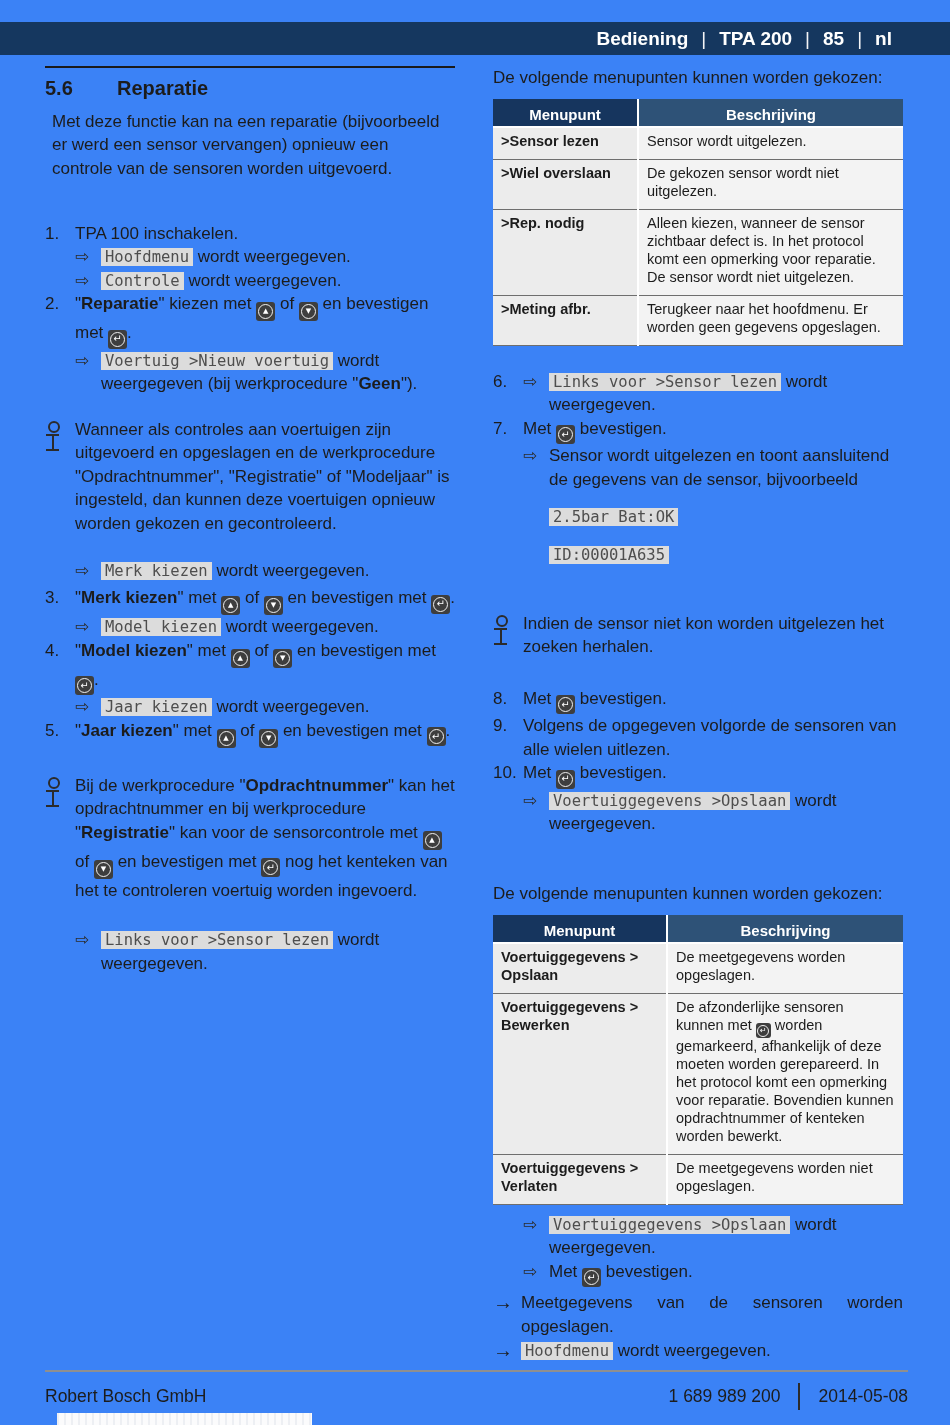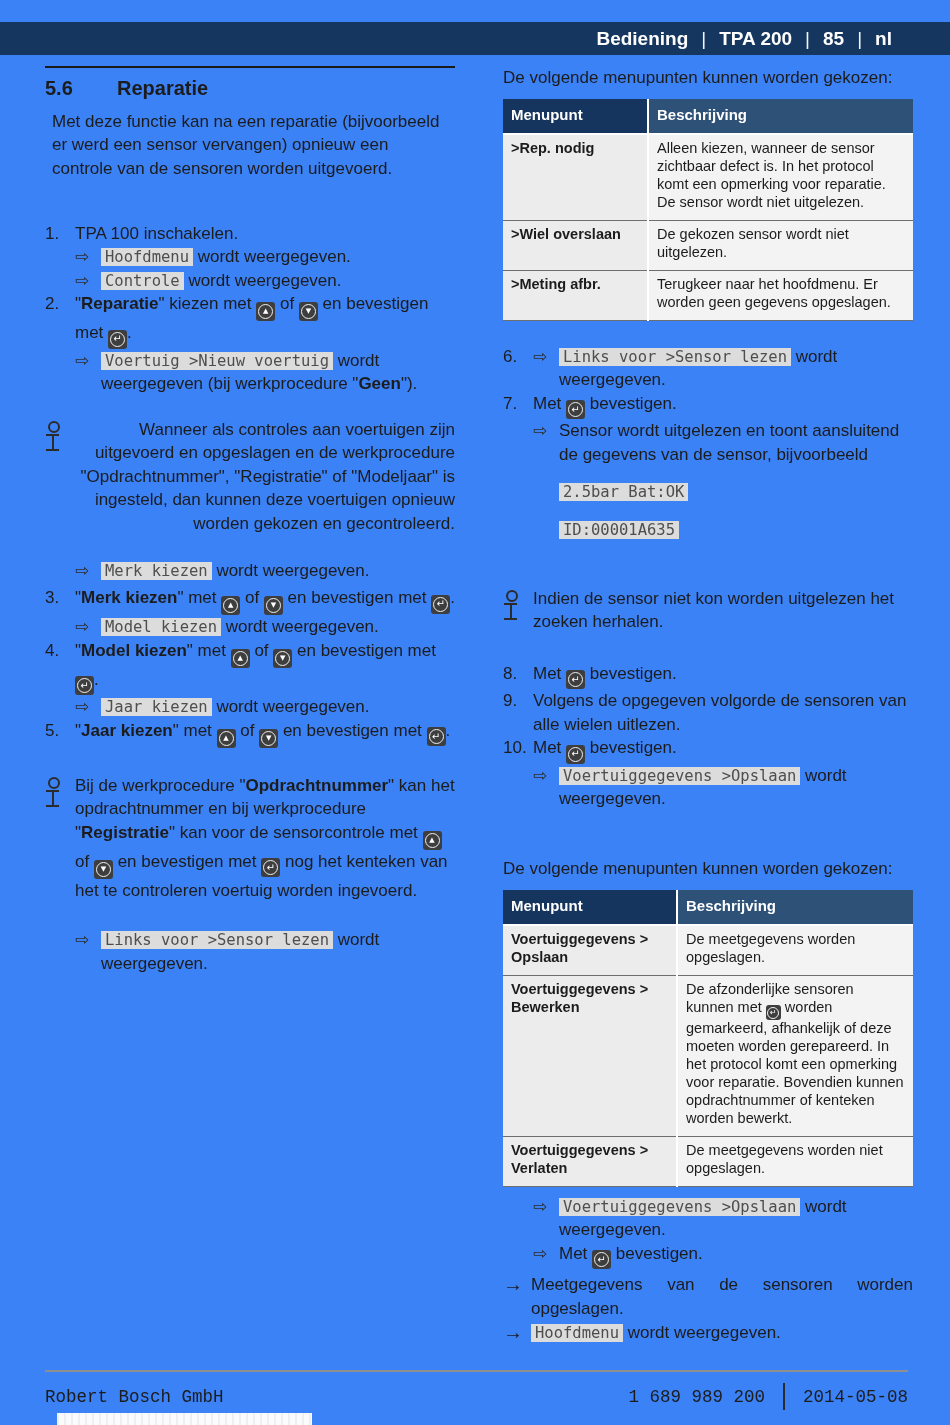--- a/index.html
+++ b/index.html
@@ -4,21 +4,21 @@
 <style>
   html,body{margin:0;padding:0;background:#fff;}
   .page{position:relative;width:950px;height:1425px;background:#3b82f6;overflow:hidden;
         font-family:"Liberation Sans",sans-serif;color:#1c1c1c;}
   
   .topbar{position:absolute;top:22px;left:0;right:0;height:33px;background:#15375f;color:#fff;
           display:flex;align-items:center;justify-content:flex-end;padding-right:58px;
           font-size:19px;font-weight:bold;box-sizing:border-box;}
   .hsep{margin:0 13px;font-weight:normal;opacity:.95;}
   
-  .cols{position:absolute;top:66px;left:45px;display:flex;gap:48px;}
+  .cols{position:absolute;top:66px;left:45px;display:flex;gap:38px;}
   .col{width:410px;font-size:17px;line-height:1.38;}
   .sec-head{border-top:2px solid #1a1a1a;padding-top:7px;display:flex;font-size:20px;
             font-weight:bold;margin:0 0 5px 0;}
   .sec-num{width:72px;}
   .intro{margin:7px;}
   
   .step{display:flex;}
   .stepnum{flex:0 0 30px;}
   .stepbody{flex:1;min-width:0;}
   .result{display:flex;}
@@ -40,44 +40,44 @@
        align-items:center;justify-content:center;vertical-align:-4px;}
   .kc{width:13px;height:13px;border:1px solid #f0f0f0;border-radius:50%;display:flex;
       align-items:center;justify-content:center;color:#fff;font-size:7px;line-height:1;
       font-family:"DejaVu Sans",sans-serif;}
   .key[data-name="enter-key-icon"] .kc{font-size:10px;}
   .key.small{width:15px;height:15px;vertical-align:-3px;}
   .key.small .kc{width:10px;height:10px;font-size:6px;}
   .key.small[data-name="enter-key-icon"] .kc{font-size:8px;}
   
   table.menu-table{width:100%;border-collapse:collapse;margin-top:2px;font-size:14.5px;line-height:1.24;}
-  table.menu-table th{text-align:left;color:#fff;font-weight:bold;padding:7px 8px 8px;font-size:15px;
+  table.menu-table th{text-align:center;color:#fff;font-weight:bold;padding:7px 8px 1px;font-size:15px;
       border-bottom:2px solid #fff;}
   .t1 th.th1{width:128px;}
   .t2 th.th1{width:157px;}
   th.th1{background:#16355e;}
   th.th2{background:#2e5277;border-left:2px solid #fff;}
   table.menu-table td{vertical-align:top;padding:5px 8px 8px;border-bottom:1px solid #6e6e6e;}
   td.menu{background:#ececec;font-weight:bold;white-space:pre-line;}
   td.desc{background:#f3f3f3;border-left:2px solid #fff;}
   
   .final{display:flex;margin-top:1px;}
   .farrow{flex:0 0 28px;font-weight:bold;font-size:20px;line-height:23px;}
   .fcontent{flex:1;min-width:0;text-align:justify;}
   
   .footer{position:absolute;left:45px;right:42px;top:1370px;}
   .footer-rule{border-top:2px solid #8f8f8f;margin-bottom:11px;}
-  .footer-row{display:flex;align-items:center;font-size:17.5px;font-family:Liberation Mono, monospace;}
+  .footer-row{display:flex;align-items:center;font-size:17.5px;}
   .company{flex:1;}
   .fdiv{border-left:2px solid #2b2b2b;height:27px;margin:0 18px;}
   .cropped{position:absolute;left:57px;top:1413px;width:255px;height:12px;
            background:repeating-linear-gradient(90deg,#edeff3 0 2px,#fbfbfc 2px 7px);}
   
   .mt4{margin-top:4px;}.mt8{margin-top:8px;}.mt10{margin-bottom:10px;margin-top:0;}
-  .mt22{margin-top:22px;text-align:right;}.mt24{margin-top:24px;}.mt26{margin-top:26px;}.mt28{margin-top:28px;}
+  .mt22{margin-top:22px;}.mt24{margin-top:24px;}.mt26{margin-top:26px;}.mt28{margin-top:28px;}
   .mt30{margin-top:46px;}.mt42{margin-top:42px;}
 </style>
 </head>
 <body>
 
 <div class="page" data-name="manual-page">
 
   <div class="topbar" data-name="page-header-bar">
       <span class="hpart" data-name="header-title-part">Bediening</span>
       <span class="hsep" data-name="header-separator">|</span>
@@ -219,26 +219,30 @@
 
       <table class="menu-table t1" data-name="menu-table-1">
           <thead data-name="table-head">
             <tr data-name="table-header-row">
               <th class="th1" data-name="table-header-cell">Menupunt</th>
               <th class="th2" data-name="table-header-cell">Beschrijving</th>
             </tr>
           </thead>
           <tbody data-name="table-body">
             <tr data-name="table-row">
+              <td class="menu" data-name="menu-cell">&gt;Sensor lezen</td>
+              <td class="desc" data-name="description-cell">Sensor wordt uitgelezen.</td>
+            </tr>
+            <tr data-name="table-row">
+              <td class="menu" data-name="menu-cell">&gt;Wiel overslaan</td>
+              <td class="desc" data-name="description-cell">De gekozen sensor wordt niet uitgelezen.</td>
+            </tr>
+            <tr data-name="table-row">
               <td class="menu" data-name="menu-cell">&gt;Rep. nodig</td>
               <td class="desc" data-name="description-cell">Alleen kiezen, wanneer de sensor zichtbaar defect is. In het protocol komt een opmerking voor reparatie. De sensor wordt niet uitgelezen.</td>
-            </tr>
-            <tr data-name="table-row">
-              <td class="menu" data-name="menu-cell">&gt;Wiel overslaan</td>
-              <td class="desc" data-name="description-cell">De gekozen sensor wordt niet uitgelezen.</td>
             </tr>
             <tr data-name="table-row">
               <td class="menu" data-name="menu-cell">&gt;Meting afbr.</td>
               <td class="desc" data-name="description-cell">Terugkeer naar het hoofdmenu. Er worden geen gegevens opgeslagen.</td>
             </tr>
           </tbody>
         </table>
 
       <div class="mt24" data-name="steps-list-6-7">
           <div class="step" data-name="step-item">

